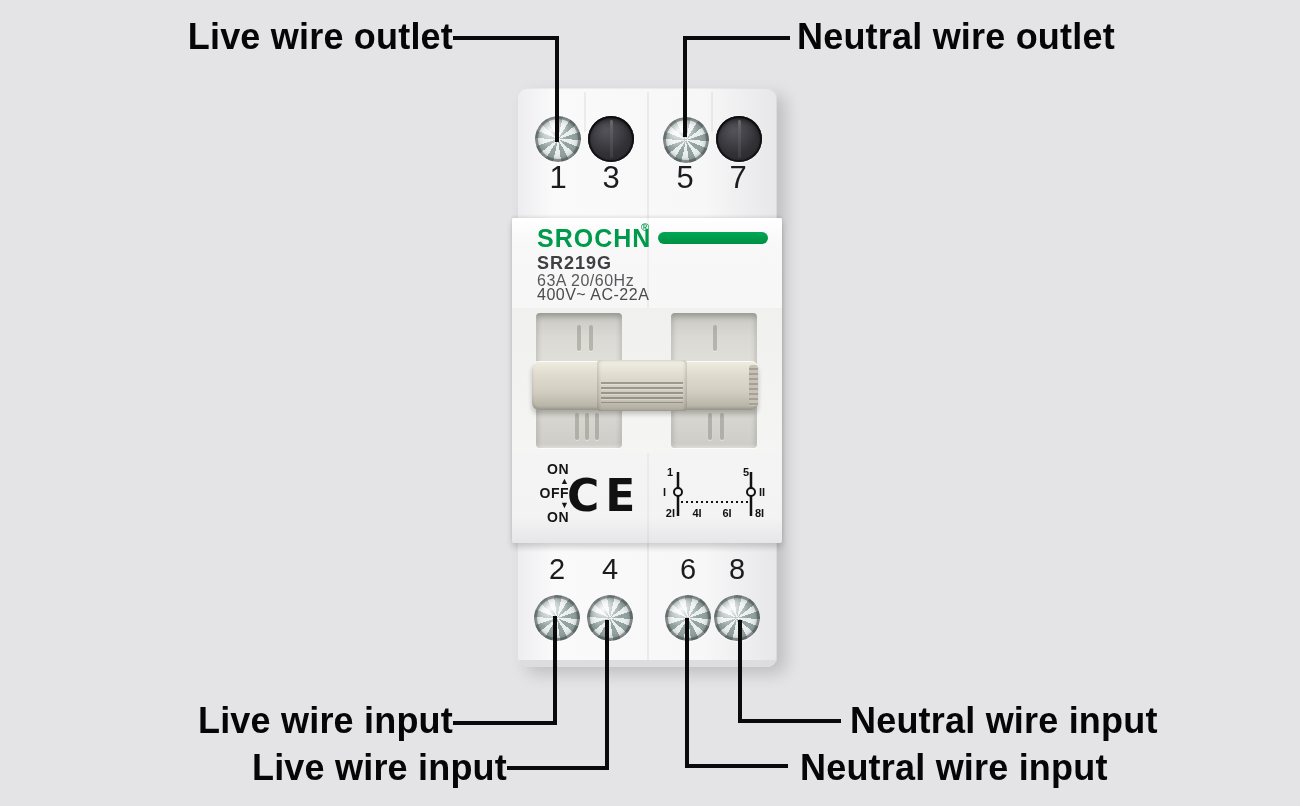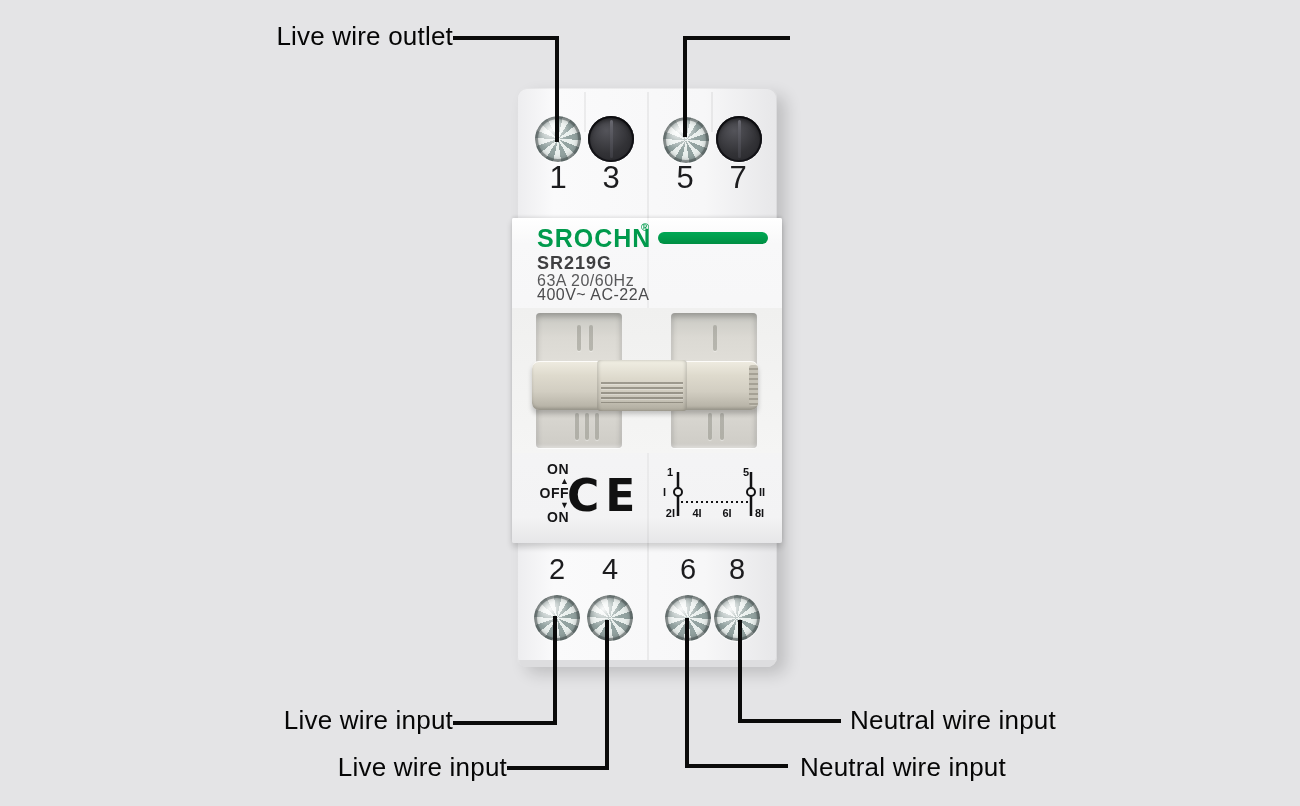--- a/index.html
+++ b/index.html
@@ -3,21 +3,21 @@
 <meta charset="utf-8">
 <style>
   html,body{margin:0;padding:0;}
   .stage{
     position:relative;width:1300px;height:806px;overflow:hidden;
     background:#e4e4e6;
     font-family:"Liberation Sans",sans-serif;
   }
   
   .lbl{
-    position:absolute;font-size:26px;line-height:31px;font-weight:400;
+    position:absolute;font-size:36px;line-height:31px;font-weight:700;
     color:#060606;white-space:nowrap;letter-spacing:0.2px;
   }
   
   .leaders{position:absolute;left:0;top:0;pointer-events:none;}
   .leaders path{fill:none;stroke:#0a0a0a;stroke-width:4;}
   
   .device{
     position:absolute;left:517px;top:88px;width:260px;height:579px;
     border-radius:10px;
     background:linear-gradient(90deg,#ededef 0%,#fafafb 14%,#f7f7f8 72%,#e7e7e9 100%);
@@ -107,20 +107,21 @@
   }
   .schematic{position:absolute;left:140px;top:7px;}
   .schematic text{font-family:"Liberation Sans",sans-serif;font-size:11px;font-weight:700;fill:#121214;}
 </style>
 </head>
 <body>
 
 <div class="stage">
 
   <div class="lbl" style="right:847px;top:21px;">Live wire outlet</div>
+  <div class="lbl" style="left:797px;top:21px;">Neutral wire outlet</div>
   <div class="lbl" style="right:847px;top:705px;">Live wire input</div>
   <div class="lbl" style="right:793px;top:752px;">Live wire input</div>
   <div class="lbl" style="left:850px;top:705px;">Neutral wire input</div>
   <div class="lbl" style="left:800px;top:752px;">Neutral wire input</div>
 
   <div class="device">
     <div class="seam" style="left:130px;top:4px;height:571px;"></div>
     <div class="seam" style="left:67px;top:4px;height:40px;"></div>
     <div class="seam" style="left:194px;top:4px;height:40px;"></div>
 

